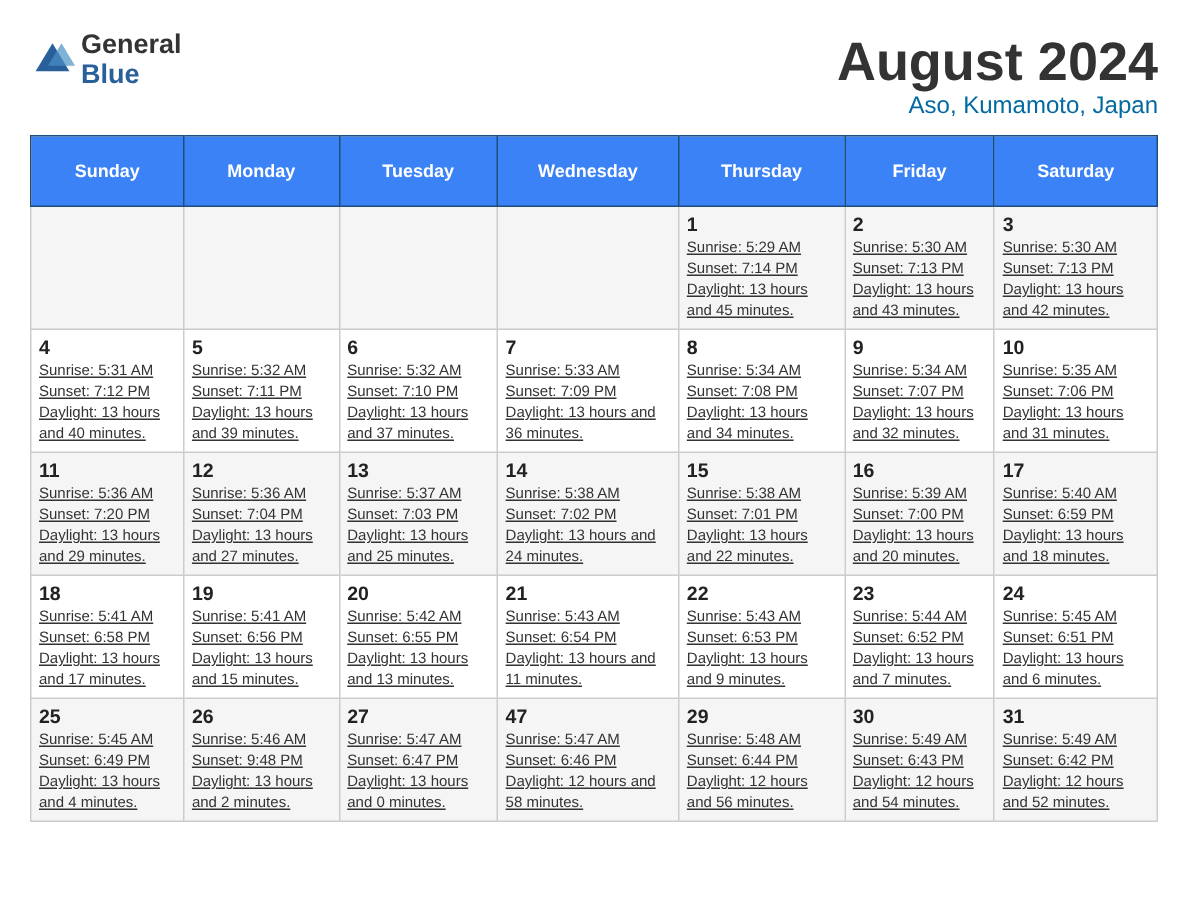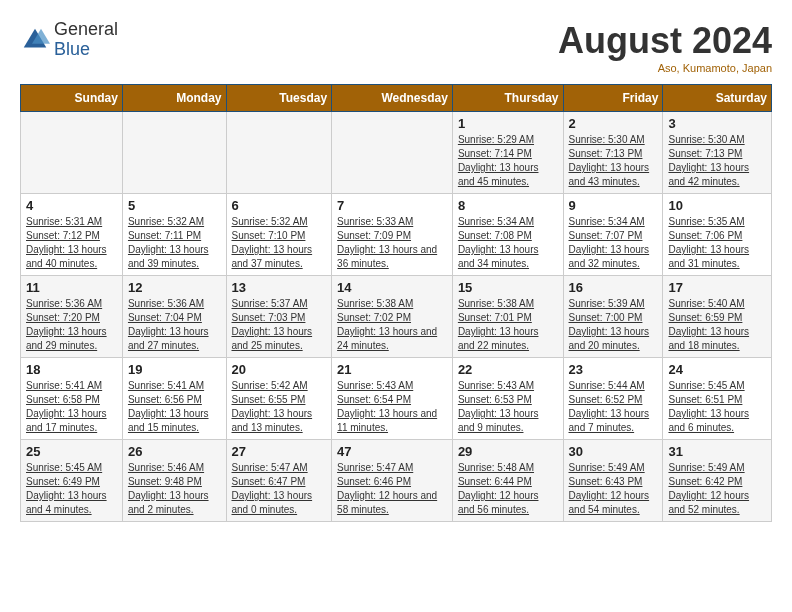--- a/index.html
+++ b/index.html
@@ -16,51 +16,51 @@
       align-items: flex-start;
       margin-bottom: 10px;
     }
     .logo {
       display: flex;
       align-items: center;
       gap: 4px;
     }
     .logo-text {
       font-size: 18px;
-      font-weight: normal;
+      font-weight: bold;
       line-height: 1.1;
     }
     .logo-general { color: #333; }
     .logo-blue { color: #2a6099; }
     .logo-icon {
       width: 30px;
       height: 30px;
     }
     .title-block {
       text-align: right;
     }
     .calendar-title {
       font-size: 36px;
       font-weight: bold;
       color: #333;
     }
     .calendar-subtitle {
-      font-size: 11px;
-      color: #a16207;
+      font-size: 16px;
+      color: #0369a1;
     }
     table {
       width: 100%;
       border-collapse: collapse;
       font-size: 11px;
     }
     thead tr th {
-      background-color: #a16207;
+      background-color: #3b82f6;
       color: #fff;
-      padding: 6px 4px;
-      text-align: right;
+      padding: 16px 4px;
+      text-align: center;
       font-size: 12px;
       font-weight: bold;
       border: 1px solid #1e4f7a;
     }
     tbody tr {
       vertical-align: top;
     }
     tbody tr td {
       border: 1px solid #ccc;
       padding: 4px 5px;

